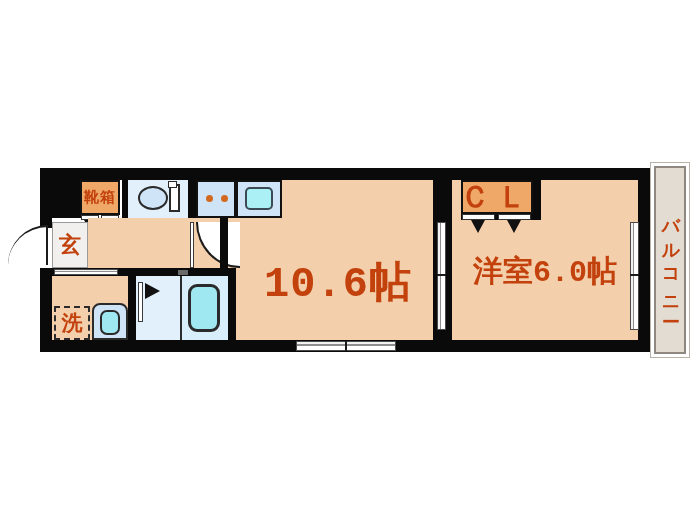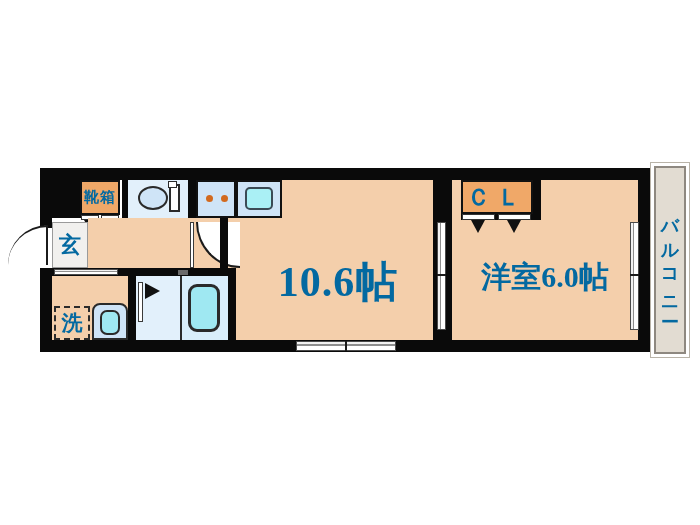--- a/index.html
+++ b/index.html
@@ -10,25 +10,25 @@
   
   .room{background:#f4cfab;}
   .wet{background:#cfe4f7;}
   .bathlight{background:#e2f0fb;}
   .closet{background:#f0a868;}
   .balcony{background:#e2dcd2;}
   .black{background:#0a0a0a;}
   .white{background:#ffffff;}
 
   
-  .lbl{display:flex;align-items:center;justify-content:center;color:#0369a1;white-space:nowrap;}
+  .lbl{display:flex;align-items:center;justify-content:center;color:#c2410c;white-space:nowrap;font-family:Liberation Mono, monospace;}
   .ldk-name{font-size:41px;letter-spacing:9px;font-weight:700;}
   .ldk-size{font-size:42px;letter-spacing:1px;font-weight:700;}
   .room-name{font-size:30px;letter-spacing:0px;font-weight:700;}
-  .cl-txt{font-size:23px;letter-spacing:7px;font-weight:700;}
+  .cl-txt{font-size:30px;letter-spacing:7px;font-weight:700;}
   .small-jp{font-size:15px;font-weight:700;letter-spacing:1px;}
   .gen-jp{font-size:22px;font-weight:700;}
   .sen-jp{font-size:21px;font-weight:700;}
   .bal-txt{font-size:18px;font-weight:700;writing-mode:vertical-rl;text-orientation:upright;letter-spacing:6px;line-height:1;}
 
   
   .outline{border:2px solid #111;}
   .burner{width:7px;height:7px;border-radius:50%;background:#d2691e;position:absolute;}
   .dash{border:2px dashed #2b2b2b;}
   .win{background:linear-gradient(to bottom,#f2f2f2 0%,#f2f2f2 28%,#8e8e8e 28%,#8e8e8e 48%,#ffffff 48%,#ffffff 100%);border:1px solid #4a4a4a;}
@@ -54,21 +54,21 @@
 
   <div class="abs black" style="left:40px;top:168px;width:48px;height:50px;"></div>
 
   <div class="abs room" style="left:228px;top:180px;width:205px;height:160px;"></div>
   <div class="abs lbl ldk-size" style="left:258px;top:262px;width:160px;height:40px;">10.6帖</div>
 
   <div class="abs win" style="left:296px;top:341px;width:100px;height:10px;"></div>
   <div class="abs" style="left:345px;top:341px;width:2px;height:10px;background:#1b1b1b;"></div>
 
   <div class="abs room" style="left:452px;top:180px;width:186px;height:160px;"></div>
-  <div class="abs lbl room-name" style="left:455px;top:258px;width:180px;height:38px;text-align:right;">洋室6.0帖</div>
+  <div class="abs lbl room-name" style="left:455px;top:252px;width:180px;height:38px;text-align:right;">洋室6.0帖</div>
 
   <div class="abs closet outline" style="left:461px;top:180px;width:72px;height:34px;"></div>
   <div class="abs lbl cl-txt" style="left:461px;top:181px;width:72px;height:32px;">ＣＬ</div>
   <div class="abs black" style="left:533px;top:180px;width:8px;height:40px;"></div>
   <div class="abs black" style="left:461px;top:214px;width:80px;height:6px;"></div>
 
   <div class="abs fold" style="left:462px;top:214px;width:33px;height:6px;"></div>
   <div class="abs fold" style="left:498px;top:214px;width:33px;height:6px;"></div>
   <div class="tri" style="left:471px;top:220px;"></div>
   <div class="tri" style="left:507px;top:220px;"></div>

